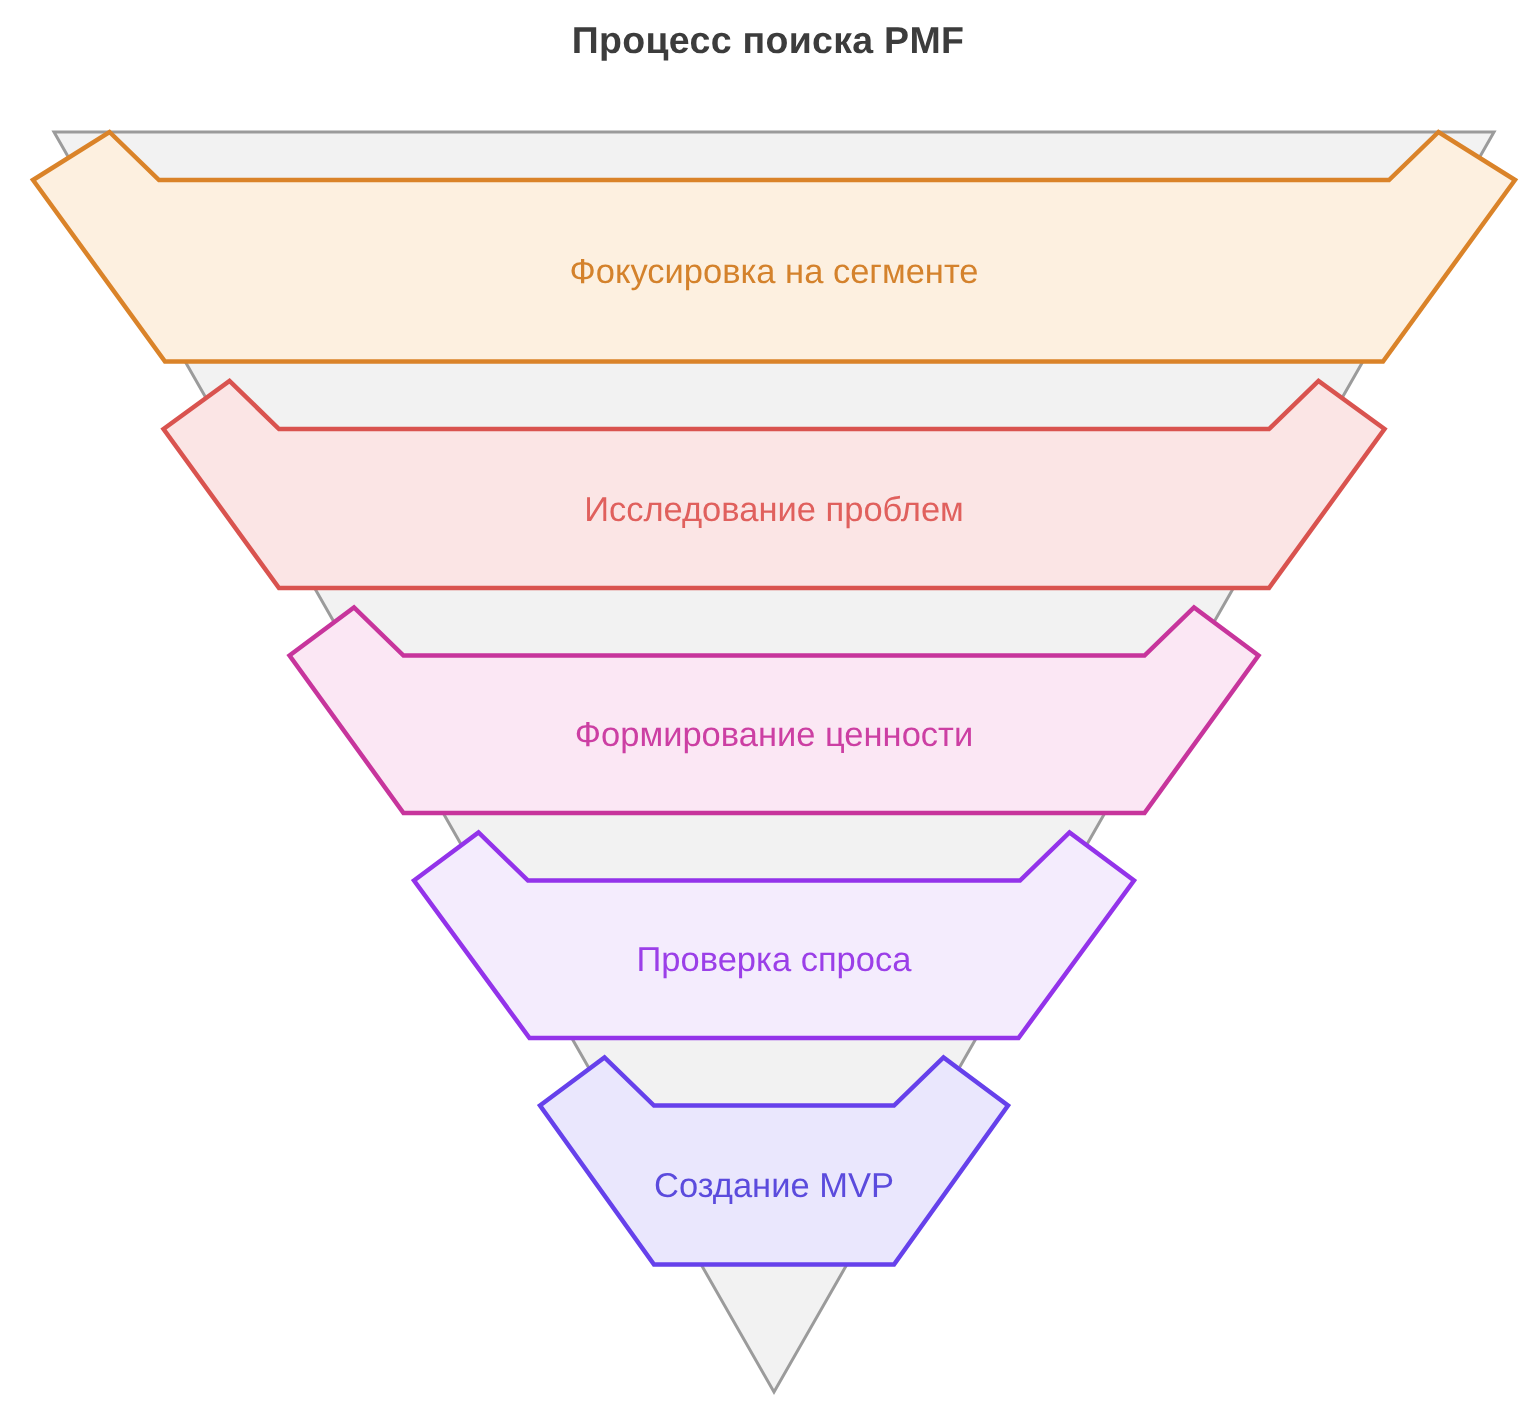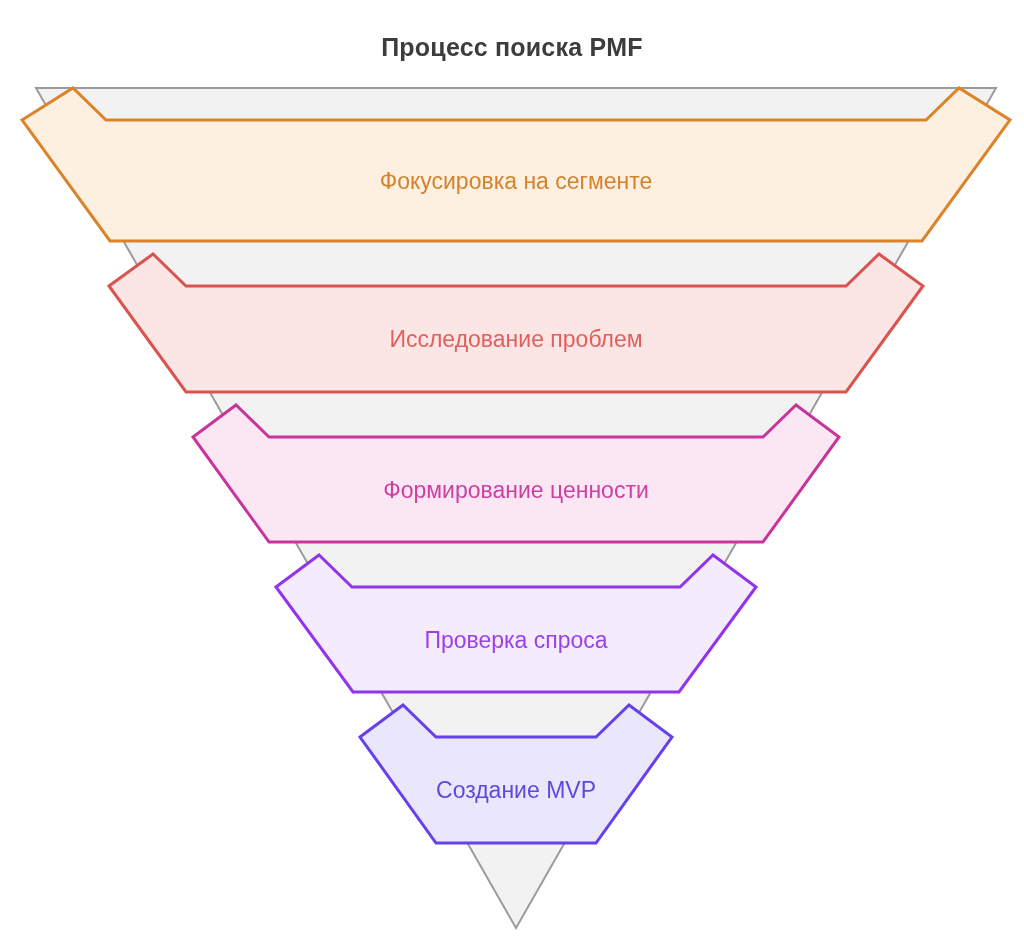--- a/index.html
+++ b/index.html
@@ -15,21 +15,21 @@
     overflow: hidden;
   }
   #root {
     position: relative;
     width: 1024px;
     height: 940px;
   }
   .chart-title {
     position: absolute;
     left: 0;
-    top: 32px;
+    top: 12px;
     width: 1024px;
     text-align: center;
     font-size: 25px;
     font-weight: bold;
     color: #3c3c3c;
     letter-spacing: 0.2px;
     line-height: 30px;
     user-select: none;
   }
   #funnel-svg {

